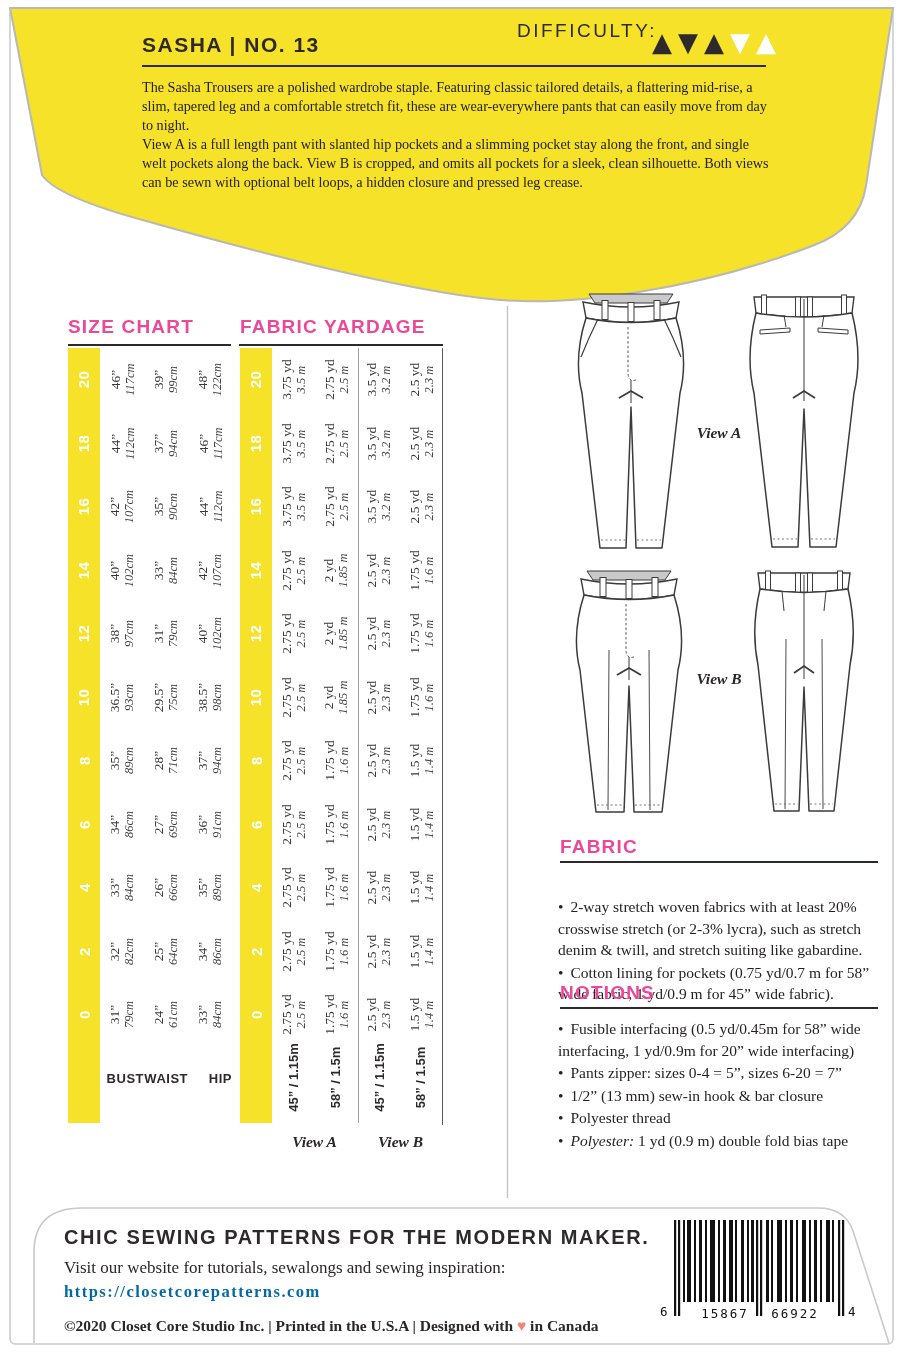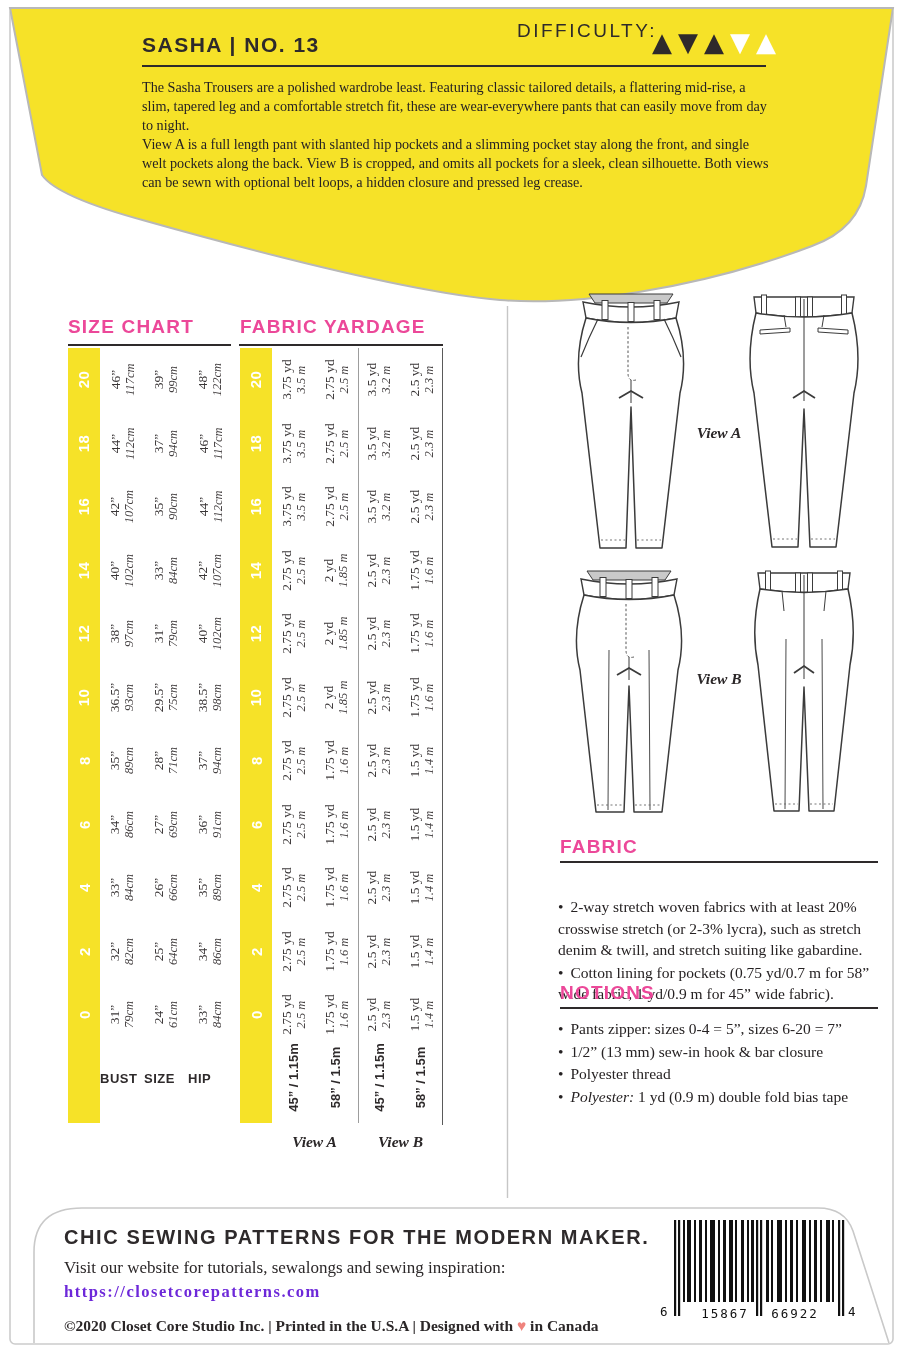--- a/index.html
+++ b/index.html
@@ -25,35 +25,35 @@
   .strip{background:#f6e228;}
   .trow{display:flex;height:63.5px;}
   .cell{display:flex;align-items:center;justify-content:center;}
   .pair{transform:rotate(-90deg);display:flex;flex-direction:column;align-items:center;
         line-height:1.12;white-space:nowrap;}
   .in{font-size:13.5px;color:#3a3637;}
   .cm{font-size:12.5px;font-style:italic;color:#454142;}
   .size-num{transform:rotate(-90deg);font-family:"Liberation Sans",sans-serif;font-weight:bold;
         font-size:15px;color:#fff;letter-spacing:.5px;}
   .row-label{font-family:"Liberation Sans",sans-serif;font-weight:bold;font-size:13px;
-        letter-spacing:.5px;color:#2e2a2b;text-align:left;white-space:nowrap;}
+        letter-spacing:.5px;color:#2e2a2b;text-align:right;white-space:nowrap;}
   .wlabel{transform:rotate(-90deg);font-family:"Liberation Sans",sans-serif;font-weight:bold;
         font-size:13px;color:#2e2a2b;white-space:nowrap;}
   .view-label{font-style:italic;font-weight:600;font-size:15.5px;color:#2b2728;text-align:center;}
   .vline{background:#9d9d9d;width:1px;}
   
   .bullets{font-size:15.5px;line-height:21.5px;color:#262223;}
   .bullet-item{margin-bottom:1px;}
   .b-glyph{padding-right:7px;}
   .pre-italic{font-style:italic;}
   
   .tagline{font-family:"Liberation Sans",sans-serif;font-weight:bold;font-size:20px;
         letter-spacing:1.6px;color:#2e2a2b;text-align:right;}
   .visit{font-size:17px;color:#2b2728;}
-  .url{font-weight:bold;font-size:16.5px;letter-spacing:1.5px;color:#6d28d9;}
+  .url{font-weight:bold;font-size:16.5px;letter-spacing:1.5px;color:#0369a1;}
   .copyright{font-size:15.5px;color:#2b2728;}
   .heart{color:#ef837d;}
   .bc-digit{font-family:"DejaVu Sans Mono",monospace;font-size:12.5px;letter-spacing:2px;color:#111;}
 </style>
 </head>
 <body>
 
 <div class="page">
 
   <svg class="abs chrome" style="left:0;top:0;" width="903" height="1352" viewBox="0 0 903 1352">
@@ -69,21 +69,21 @@
   <div class="abs difficulty-label" style="left:517px;top:20px;">DIFFICULTY:</div>
   <div class="abs tri-row" style="left:652px;top:27px;">
     <span class="tri dark">▲</span>
     <span class="tri dark">▼</span>
     <span class="tri dark">▲</span>
     <span class="tri light">▼</span>
     <span class="tri light">▲</span>
   </div>
   <div class="abs hdr-rule" style="left:142px;top:65px;width:624px;"></div>
   <div class="abs" style="left:142px;top:78px;width:635px;">
-    <p class="flap-par" style="margin:0;">The Sasha Trousers are a polished wardrobe least. Featuring classic tailored details, a flattering mid-rise, a slim, tapered leg and a comfortable stretch fit, these are wear-everywhere pants that can easily move from day to night.</p>
+    <p class="flap-par" style="margin:0;">The Sasha Trousers are a polished wardrobe staple. Featuring classic tailored details, a flattering mid-rise, a slim, tapered leg and a comfortable stretch fit, these are wear-everywhere pants that can easily move from day to night.</p>
     <p class="flap-par" style="margin:0;">View A is a full length pant with slanted hip pockets and a slimming pocket stay along the front, and single welt pockets along the back. View B is cropped, and omits all pockets for a sleek, clean silhouette. Both views can be sewn with optional belt loops, a hidden closure and pressed leg crease.</p>
   </div>
 
   <div class="abs sec-title" style="left:68px;top:316px;">SIZE CHART</div>
   <div class="abs sec-title" style="left:240px;top:316px;">FABRIC YARDAGE</div>
   <div class="abs sec-rule" style="left:68px;top:344px;width:163px;"></div>
   <div class="abs sec-rule" style="left:239px;top:344px;width:204px;"></div>
 
   <div class="abs" style="left:68px;top:348px;width:164px;height:815px;">
     <div class="abs strip" style="left:0;top:0;width:32px;height:775px;"></div>
@@ -337,21 +337,21 @@
         </div>
         <div class="cell" style="width:44px;">
           <div class="pair">
             <span class="in">33”</span>
               <span class="cm">84cm</span>
           </div>
         </div>
       </div>
       </div>
     <div class="abs row-label" style="left:32px;top:723px;width:44px;">BUST</div>
-    <div class="abs row-label" style="left:76px;top:723px;width:44px;">SIZE</div>
+    <div class="abs row-label" style="left:76px;top:723px;width:44px;">WAIST</div>
     <div class="abs row-label" style="left:120px;top:723px;width:44px;">HIP</div>
   </div>
 
   <div class="abs" style="left:240px;top:348px;width:203px;height:815px;">
     <div class="abs strip" style="left:0;top:0;width:32px;height:775px;"></div>
     <div class="abs vline" style="left:117.5px;top:0;height:775px;"></div>
     <div class="abs" style="left:202px;top:0;width:1.4px;height:777px;background:#5a5a5a;"></div>
     <div class="abs" style="left:0;top:0;width:203px;">
 
     <div class="trow">
@@ -759,20 +759,21 @@
   <div class="abs bullets" style="left:558px;top:896px;width:322px;">
 
   <div class="bullet-item"><span class="b-glyph">•</span><span class="pre-italic"></span><span>2-way stretch woven fabrics with at least 20% crosswise stretch (or 2-3% lycra), such as stretch denim &amp; twill, and stretch suiting like gabardine.</span></div>
       <div class="bullet-item"><span class="b-glyph">•</span><span class="pre-italic"></span><span>Cotton lining for pockets  (0.75 yd/0.7 m for 58” wide fabric, 1 yd/0.9 m for 45” wide fabric).</span></div>
     </div>
 
   <div class="abs sec-title" style="left:560px;top:982px;">NOTIONS</div>
   <div class="abs sec-rule" style="left:560px;top:1007px;width:318px;"></div>
   <div class="abs bullets" style="left:558px;top:1018px;width:324px;">
 
+  <div class="bullet-item"><span class="b-glyph">•</span><span class="pre-italic"></span><span>Fusible interfacing (0.5 yd/0.45m for 58” wide interfacing, 1 yd/0.9m for 20” wide interfacing)</span></div>
       <div class="bullet-item"><span class="b-glyph">•</span><span class="pre-italic"></span><span>Pants zipper: sizes 0-4 = 5”, sizes 6-20 = 7”</span></div>
       <div class="bullet-item"><span class="b-glyph">•</span><span class="pre-italic"></span><span>1/2” (13 mm) sew-in hook &amp; bar closure</span></div>
       <div class="bullet-item"><span class="b-glyph">•</span><span class="pre-italic"></span><span>Polyester thread</span></div>
       <div class="bullet-item"><span class="b-glyph">•</span><span class="pre-italic">Polyester:</span><span> 1 yd (0.9 m) double fold bias tape</span></div>
     </div>
 
   <div class="abs tagline" style="left:64px;top:1226px;">CHIC SEWING PATTERNS FOR THE MODERN MAKER.</div>
   <div class="abs visit" style="left:64px;top:1258px;">Visit our website for tutorials, sewalongs and sewing inspiration:</div>
   <div class="abs url" style="left:64px;top:1282px;">https://closetcorepatterns.com</div>
   <div class="abs copyright" style="left:64px;top:1317px;font-weight:bold;"><span>©2020 Closet Core Studio Inc.  |  Printed in the U.S.A  |  Designed with </span><span class="heart">♥</span><span> in Canada</span></div>

